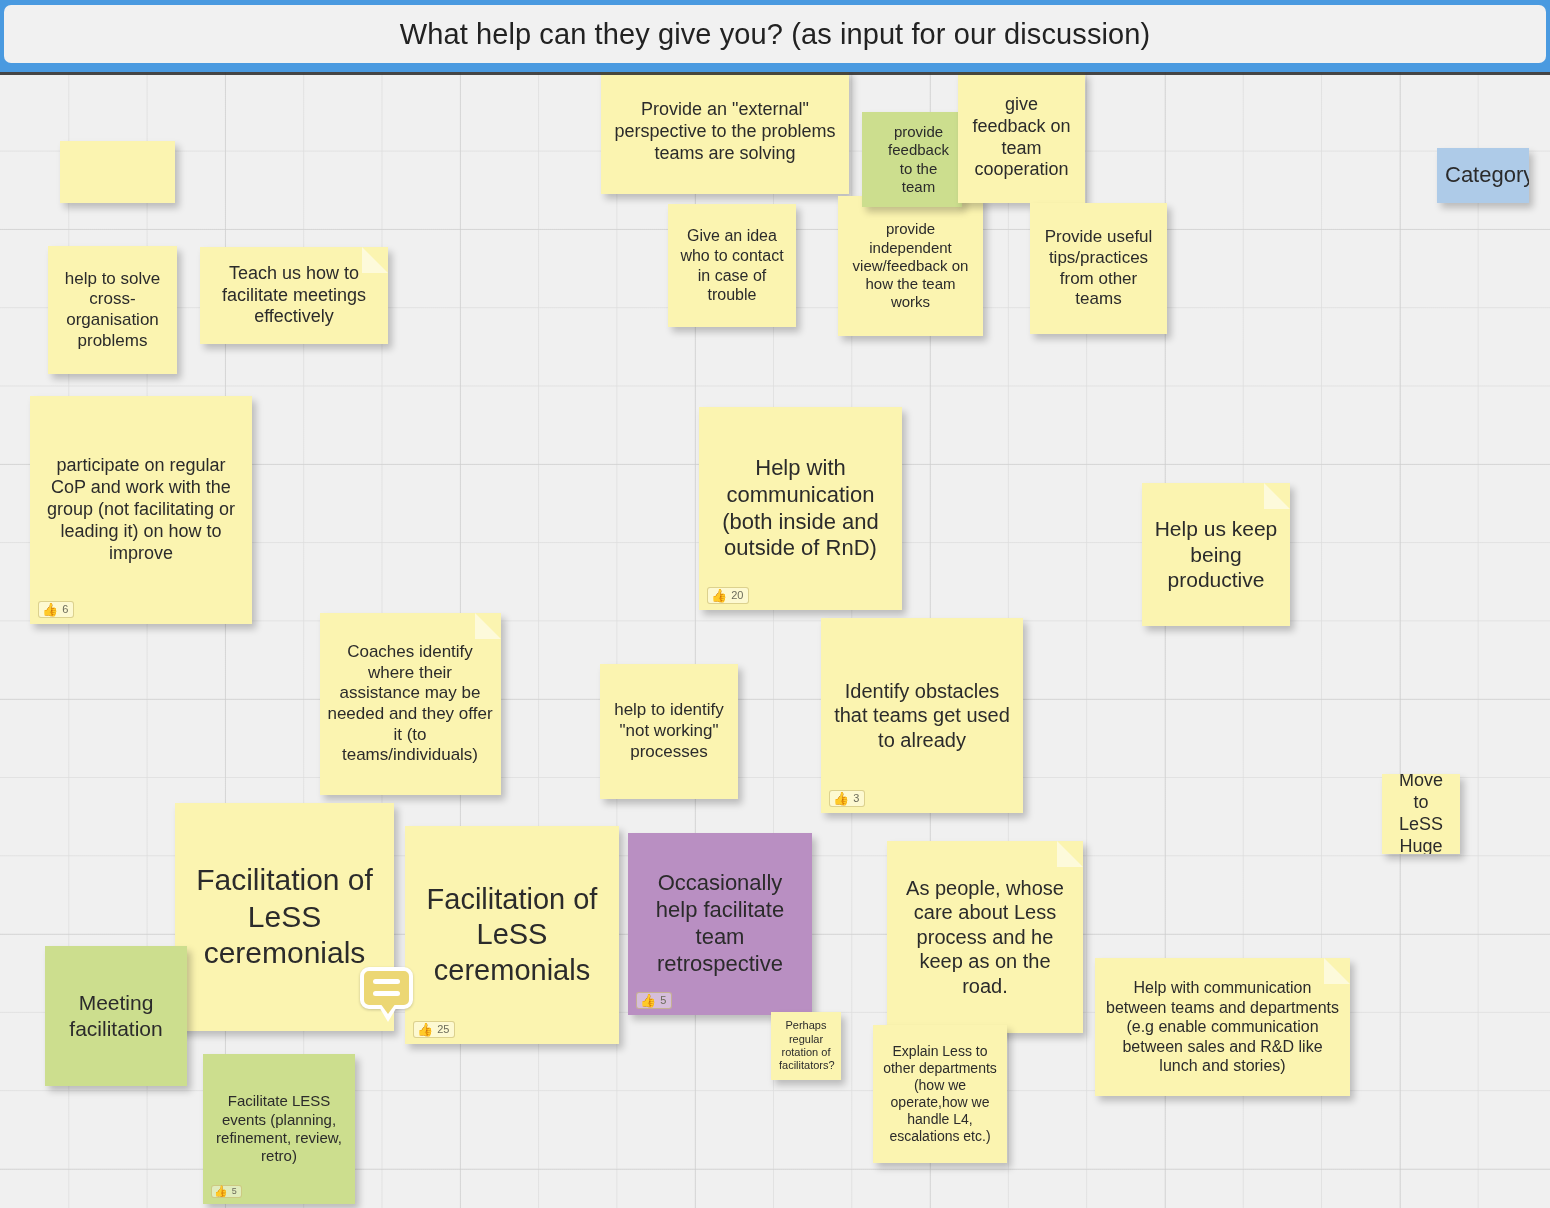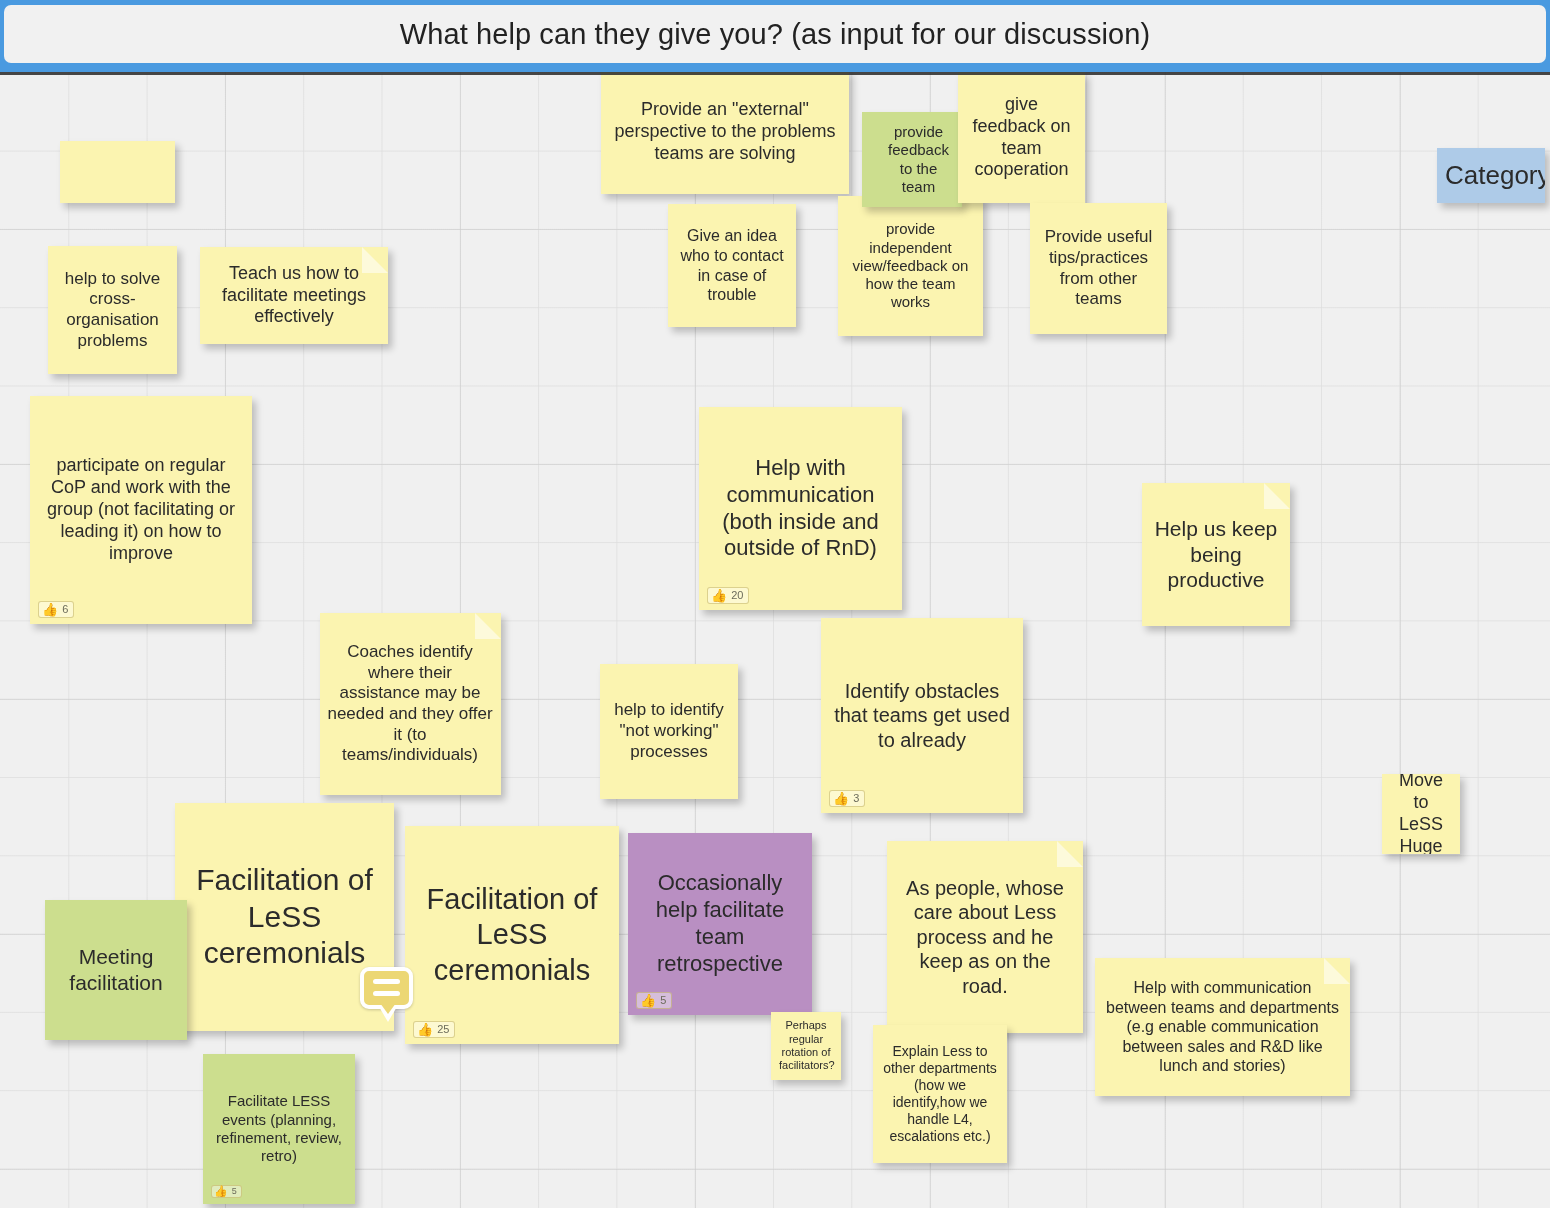--- a/index.html
+++ b/index.html
@@ -221,21 +221,21 @@
       <div class="note yellow" style="left: 175px; top: 803px; width: 219px; height: 228px; font-size: 30px; z-index: 26;">
         <span class="note-text">Facilitation of LeSS ceremonials</span>
       </div>
       <div class="note yellow" style="left: 405px; top: 826px; width: 214px; height: 218px; font-size: 29px; z-index: 27;">
         <span class="note-text">Facilitation of LeSS ceremonials</span>
         <span class="votes">
           <span class="thumb">👍</span>
           <span>25</span>
         </span>
       </div>
-      <div class="note green" style="left: 45px; top: 900px; width: 142px; height: 140px; font-size: 21px; z-index: 28;">
+      <div class="note green" style="left: 45px; top: 946px; width: 142px; height: 140px; font-size: 21px; z-index: 28;">
         <span class="note-text">Meeting facilitation</span>
       </div>
       <div class="note green" style="left: 203px; top: 1054px; width: 152px; height: 150px; font-size: 15px; z-index: 29;">
         <span class="note-text">Facilitate LESS events (planning, refinement, review, retro)</span>
         <span class="votes small">
           <span class="thumb">👍</span>
           <span>5</span>
         </span>
       </div>
       <div class="note purple" style="left: 628px; top: 833px; width: 184px; height: 182px; font-size: 22px; z-index: 30;">
@@ -245,28 +245,28 @@
           <span>5</span>
         </span>
       </div>
       <div class="note yellow" style="left: 771px; top: 1012px; width: 70px; height: 68px; font-size: 11px; z-index: 31;">
         <span class="note-text">Perhaps regular rotation of facilitators?</span>
       </div>
       <div class="note yellow sheen" style="left: 887px; top: 841px; width: 196px; height: 192px; font-size: 20px; z-index: 32;">
         <span class="note-text">As people, whose care about Less process and he keep as on the road.</span>
       </div>
       <div class="note yellow" style="left: 873px; top: 1025px; width: 134px; height: 138px; font-size: 14px; z-index: 33;">
-        <span class="note-text">Explain Less to other departments (how we identify,how we handle L4, escalations etc.)</span>
+        <span class="note-text">Explain Less to other departments (how we operate,how we handle L4, escalations etc.)</span>
       </div>
       <div class="note yellow sheen" style="left: 1095px; top: 958px; width: 255px; height: 138px; font-size: 16px; z-index: 34;">
         <span class="note-text">Help with communication between teams and departments (e.g enable communication between sales and R&amp;D like lunch and stories)</span>
       </div>
     </div>
 
-  <div class="note blue" id="category-label" style="left:1437px; top:148px; width:108px; height:55px; font-size:26px; z-index:60;">
+  <div class="note blue" id="category-label" style="left:1437px; top:148px; width:92px; height:55px; font-size:22px; z-index:60;">
     <span class="note-text">Category</span>
   </div>
 
   <div id="comment-bubble">
     <span class="bar b1"></span>
     <span class="bar b2"></span>
     <span class="tail"></span>
     <span class="tail-inner"></span>
   </div>
 

